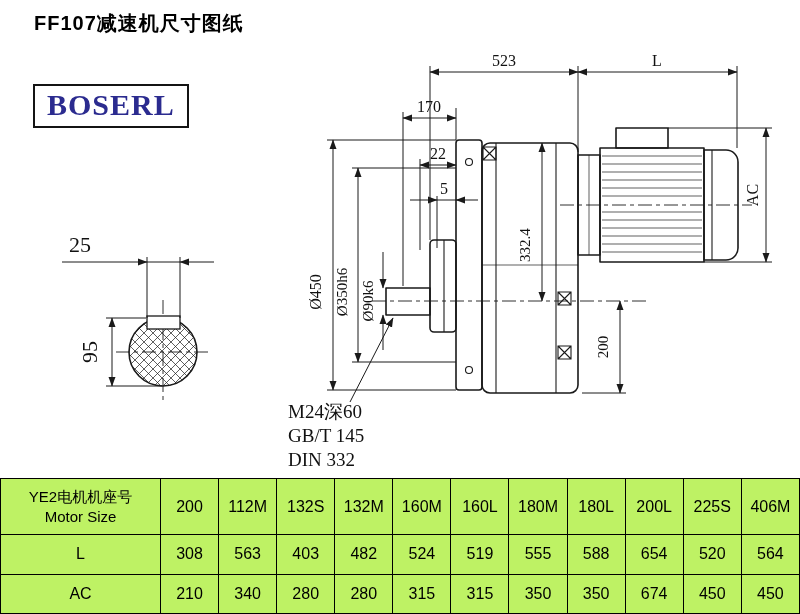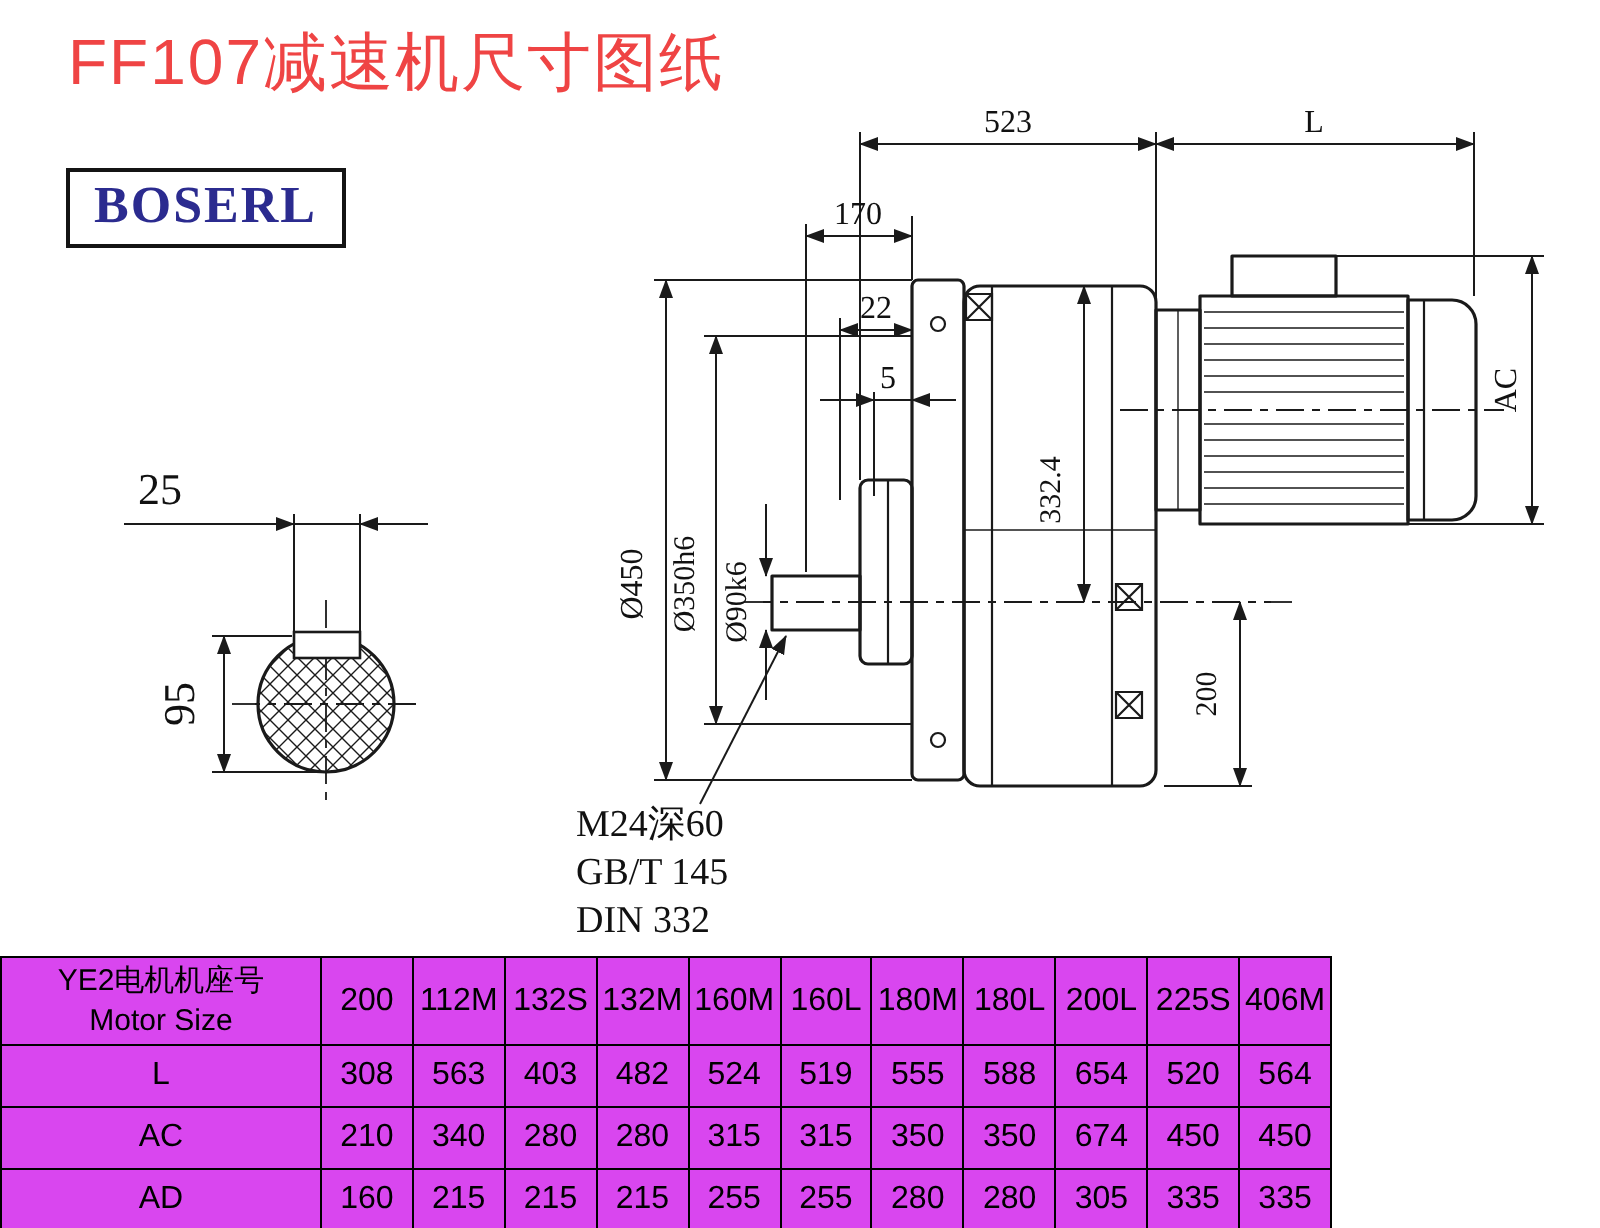--- a/index.html
+++ b/index.html
@@ -1,34 +1,34 @@
 <!DOCTYPE html>
 <html><head>
 <meta charset="utf-8">
 <style>
   * { margin:0; padding:0; box-sizing:border-box; }
   html,body { width:800px; height:614px; background:#ffffff; overflow:hidden; position:relative;
               font-family:"Liberation Sans", sans-serif; color:#000; }
-  .page-title { position:absolute; left:34px; top:10px; font-size:32px; font-weight:400;
-                letter-spacing:1px; color:#ef4444; white-space:nowrap; }
+  .page-title { position:absolute; left:34px; top:10px; font-size:20px; font-weight:700;
+                letter-spacing:1px; color:#000000; white-space:nowrap; }
   .brand-box { position:absolute; left:33px; top:84px; border:2px solid #141414; padding:2px 12px 4px; background:#fff; }
-  .brand-box span { font-family:"Liberation Serif", serif; font-size:26px; font-weight:700;
+  .brand-box span { font-family:"Liberation Serif", serif; font-size:30px; font-weight:700;
                     color:#2b2b8f; letter-spacing:1px;text-align:right; }
   svg.drawing { position:absolute; left:0; top:0; }
   .ln    { stroke:#1a1a1a; stroke-width:1.6; fill:none; stroke-linejoin:round; }
   .med   { stroke:#1a1a1a; stroke-width:1.1; fill:none; }
   .thin  { stroke:#1a1a1a; stroke-width:0.7; fill:none; }
   .dimln { stroke:#1a1a1a; stroke-width:1;   fill:none; }
   .cl    { stroke:#1a1a1a; stroke-width:0.9; stroke-dasharray:14 4 4 4; fill:none; }
   text.dim    { font-family:"Liberation Serif", serif; font-size:16px; fill:#111; }
   text.dim-sm { font-family:"Liberation Serif", serif; font-size:15px; fill:#111; }
   text.dim-lg { font-family:"Liberation Serif", serif; font-size:22px; fill:#111; }
   text.note   { font-family:"Liberation Serif", serif; font-size:19px; fill:#111; }
-  table.spec { position:absolute; left:0; top:478px; width:666px; height:136px;
-               border-collapse:collapse; table-layout:fixed; background:#d946ef; }
+  table.spec { position:absolute; left:0; top:478px; width:800px; height:136px;
+               border-collapse:collapse; table-layout:fixed; background:#bef264; }
   .spec td { border:1px solid #000; text-align:center; vertical-align:middle;
              font-size:16px; padding:0; }
   .spec .corner div { font-size:15px; line-height:20px; }
 </style>
 </head>
 <body>
 
 <svg class="drawing" width="800" height="478" viewBox="0 0 800 478" xmlns="http://www.w3.org/2000/svg">
   <defs>
     <marker id="ar" viewBox="0 0 10 10" refX="9" refY="5" markerWidth="10" markerHeight="10" orient="auto-start-reverse">
@@ -205,28 +205,14 @@
     <td>280</td>
     <td>280</td>
     <td>315</td>
     <td>315</td>
     <td>350</td>
     <td>350</td>
     <td>674</td>
     <td>450</td>
     <td>450</td>
   </tr>
-  <tr style="height:30px">
-    <td>AD</td>
-    <td>160</td>
-    <td>215</td>
-    <td>215</td>
-    <td>215</td>
-    <td>255</td>
-    <td>255</td>
-    <td>280</td>
-    <td>280</td>
-    <td>305</td>
-    <td>335</td>
-    <td>335</td>
-  </tr>
   </tbody>
 </table>
 
 </body></html>

